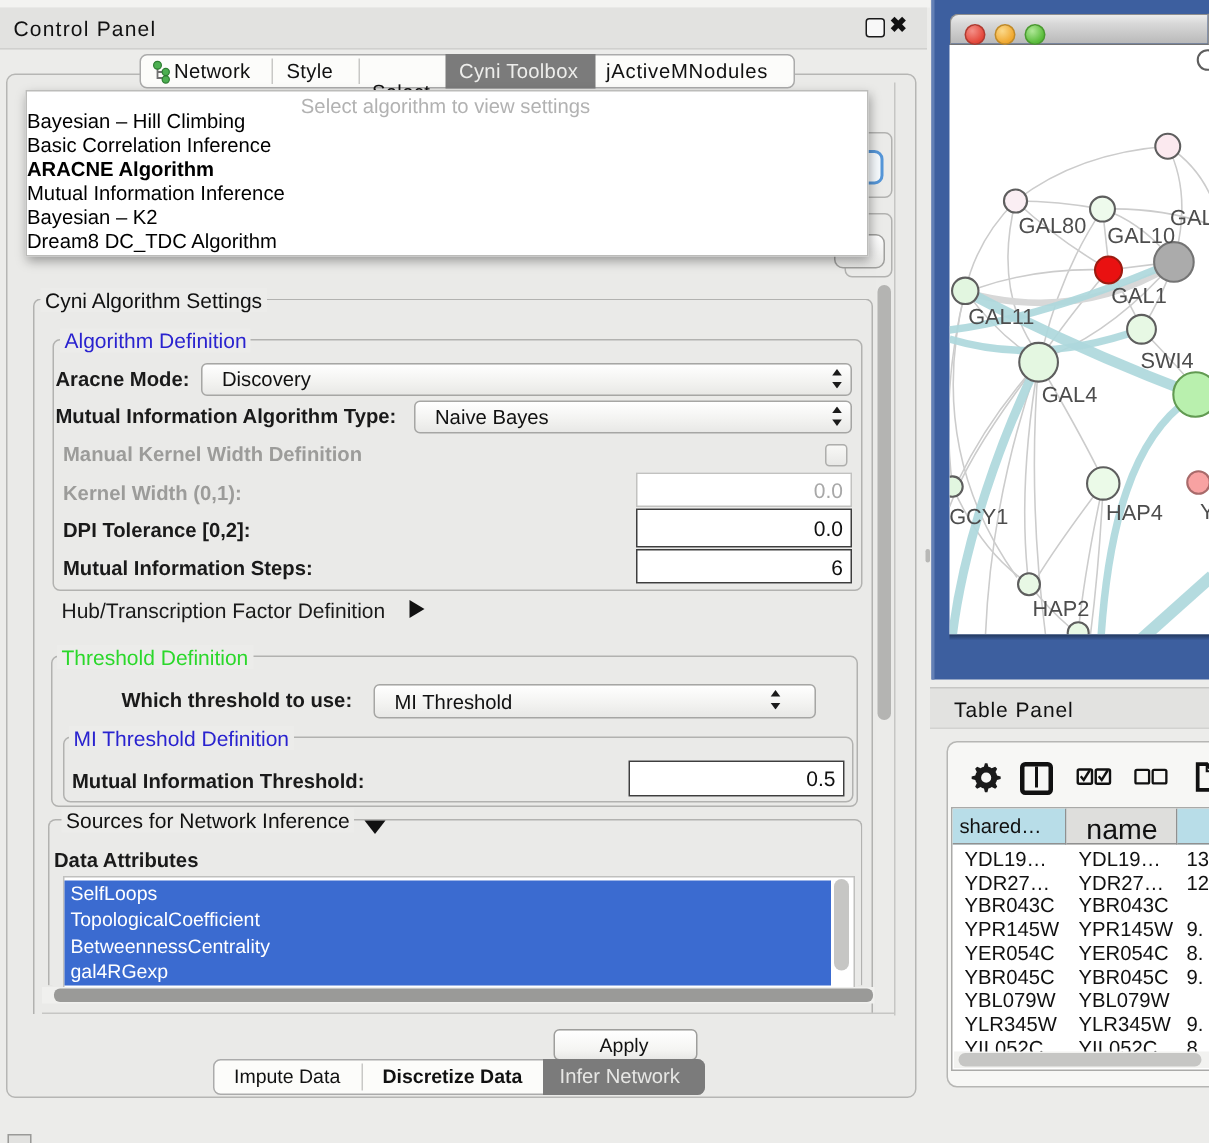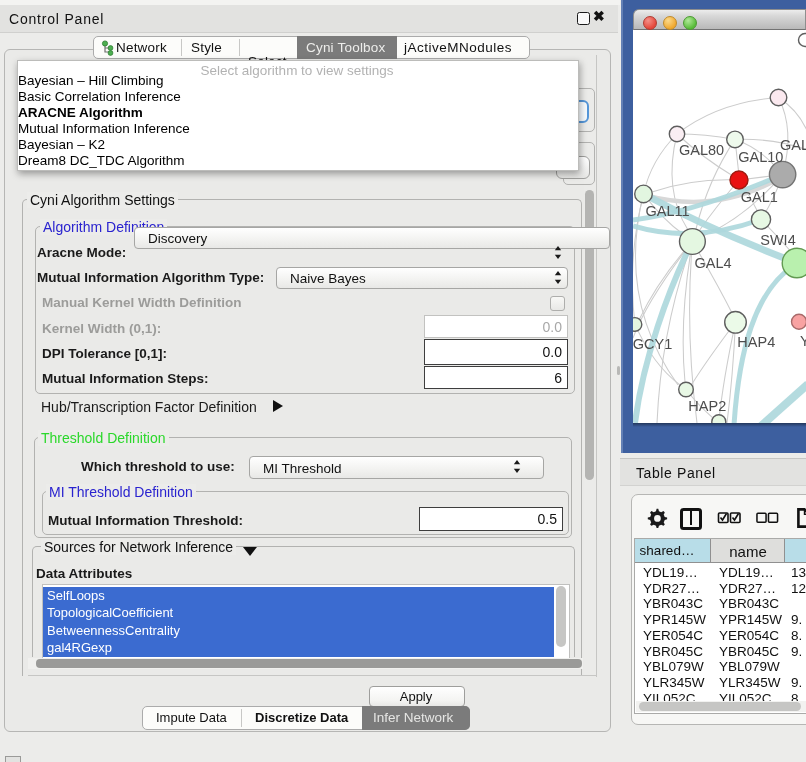--- a/index.html
+++ b/index.html
@@ -52,37 +52,37 @@
 <div class="abs" style="left:596px;top:55px;width:1px;height:622px;background:#c6c6c4;"></div>
 <div class="abs" style="left:585px;top:190px;width:9px;height:290px;background:#b4b4b2;border-radius:5px;"></div>
 
 <div class="gb" style="left:22px;top:199px;width:558px;height:476px;border-bottom:none;border-radius:5px 5px 0 0;"></div>
 <div class="gtitle" style="left:27px;top:192px;color:#111;">Cyni Algorithm Settings</div>
 
 <div class="gb" style="left:35px;top:226px;width:538px;height:166px;"></div>
 <div class="gtitle" style="left:40px;top:219px;color:#2a23cf;">Algorithm Definition</div>
 
 <div class="blab" style="left:37px;top:245px;">Aracne Mode:</div>
-<div class="combo" style="left:134px;top:227px;width:432px;height:20px;padding-left:42px;">
+<div class="combo" style="left:134px;top:242px;width:432px;height:20px;">
     <span class="ct">Discovery</span>
   </div>
 <div class="blab" style="left:37px;top:270px;">Mutual Information Algorithm Type:</div>
 <div class="combo" style="left:276px;top:267px;width:290px;height:20px;">
     <span class="ct">Naive Bayes</span>
   </div>
 
 <div class="blab" style="left:42px;top:295px;color:#9c9c9a;">Manual Kernel Width Definition</div>
 <div class="abs" style="left:550px;top:296px;width:13px;height:13px;border:1px solid #aeaeac;border-radius:3px;background:linear-gradient(#f8f8f6,#e8e8e6);"></div>
 
 <div class="blab" style="left:42px;top:321px;color:#9c9c9a;">Kernel Width (0,1):</div>
 <div class="inp" style="left:424px;top:315px;width:142px;height:21px;border:1px solid #c2c2c0;color:#a8a8a8;">
     <span>0.0</span>
   </div>
 
-<div class="blab" style="left:42px;top:346px;">DPI Tolerance [0,1]:</div>
+<div class="blab" style="left:42px;top:346px;">DPI Tolerance [0,2]:</div>
 <div class="inp" style="left:424px;top:339px;width:142px;height:24px;border:1.5px solid #3e3e3e;">
     <span>0.0</span>
   </div>
 
 <div class="blab" style="left:42px;top:371px;">Mutual Information Steps:</div>
 <div class="inp" style="left:424px;top:366px;width:142px;height:21px;border:1.5px solid #3e3e3e;">
     <span>6</span>
   </div>
 
 <div class="blab" style="left:41px;top:399px;font-weight:normal;font-size:14px;">Hub/Transcription Factor Definition</div>
@@ -257,21 +257,21 @@
 <svg class="abs" style="left:797px;top:508px;" width="12" height="20" viewBox="0 0 12 20">
 <path d="M1.4,1.4 L7.5,1.4 L11.8,6.2 L11.8,18.6 L1.4,18.6 Z" fill="none" stroke="#111" stroke-width="2.6"></path>
 <path d="M7.5,1.4 L7.5,6.2 L11.8,6.2" fill="none" stroke="#111" stroke-width="1.4"></path>
 </svg>
 
 <div class="abs" style="left:634px;top:538px;width:172px;height:174px;background:#fff;border:1px solid #aaaaa8;border-right:none;overflow:hidden;">
   <div class="abs" style="left:0;top:0;width:76px;height:24px;background:#b8dde8;border-right:1px solid #909090;border-bottom:1px solid #909090;box-sizing:border-box;"></div>
   <div class="abs" style="left:76px;top:0;width:74px;height:24px;background:#dededc;border-right:1px solid #909090;border-bottom:1px solid #909090;box-sizing:border-box;"></div>
   <div class="abs" style="left:150px;top:0;width:24px;height:24px;background:#b8dde8;border-bottom:1px solid #909090;box-sizing:border-box;"></div>
   <div class="abs" style="left:0;top:4px;width:64px;text-align:center;font-size:13.5px;color:#111;">shared…</div>
-  <div class="abs" style="left:76px;top:4px;width:74px;text-align:center;font-size:15px;color:#111;">name</div>
+  <div class="abs" style="left:76px;top:4px;width:74px;text-align:center;font-size:19px;color:#111;">name</div>
   <div class="abs" style="left:8px;top:26px;width:76px;font-size:13.5px;color:#111;line-height:15.7px;white-space:pre;">YDL19…
 YDR27…
 YBR043C
 YPR145W
 YER054C
 YBR045C
 YBL079W
 YLR345W
 YIL052C</div>
   <div class="abs" style="left:84px;top:26px;width:76px;font-size:13.5px;color:#111;line-height:15.7px;white-space:pre;">YDL19…

